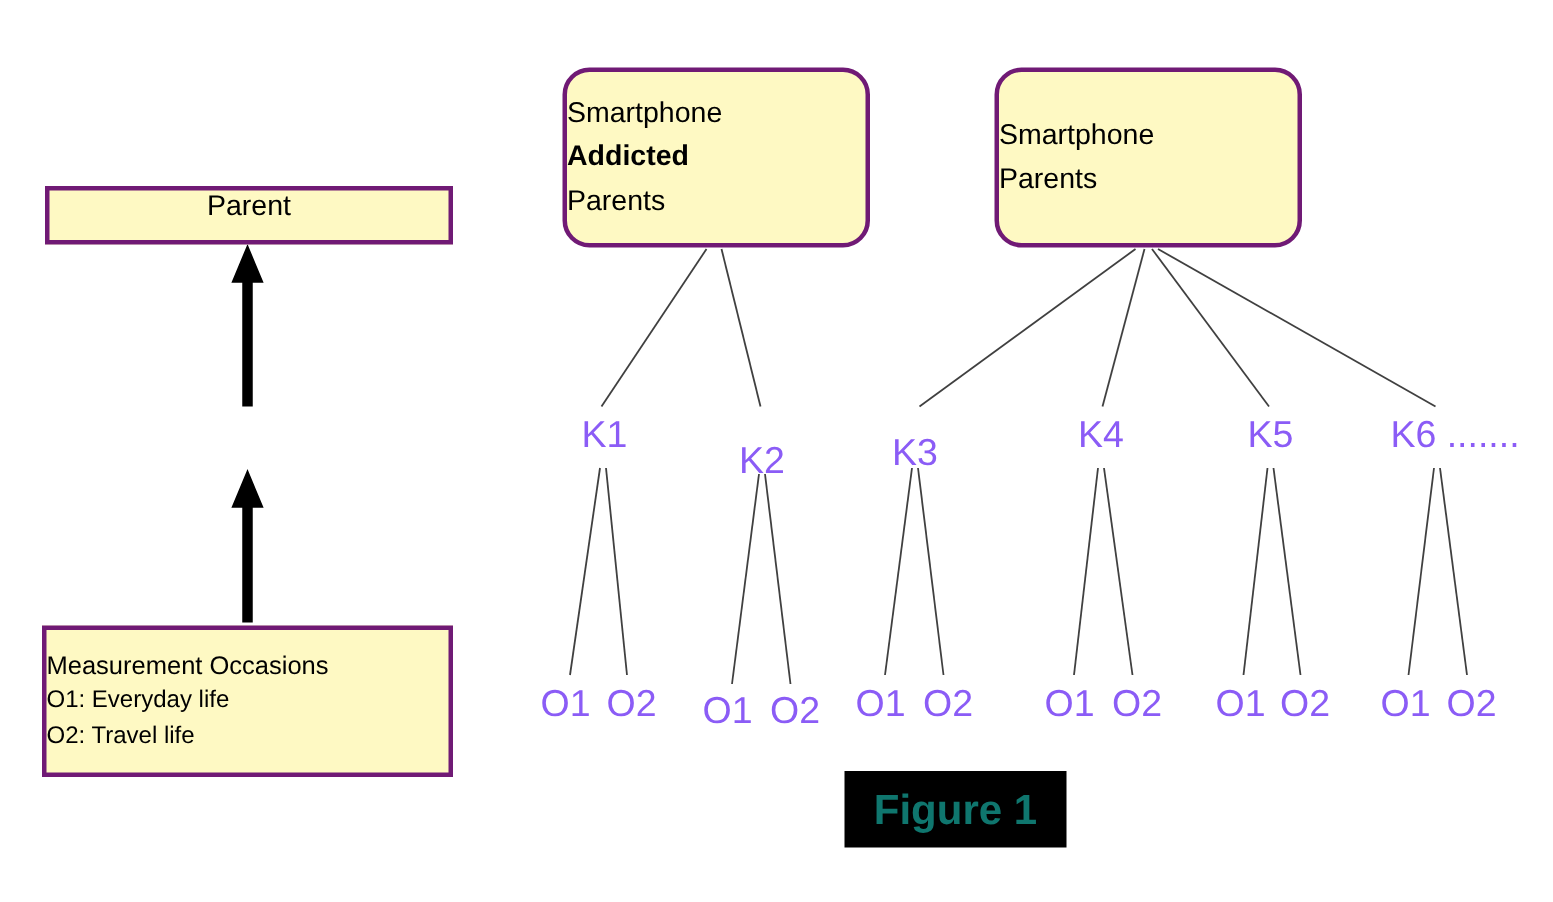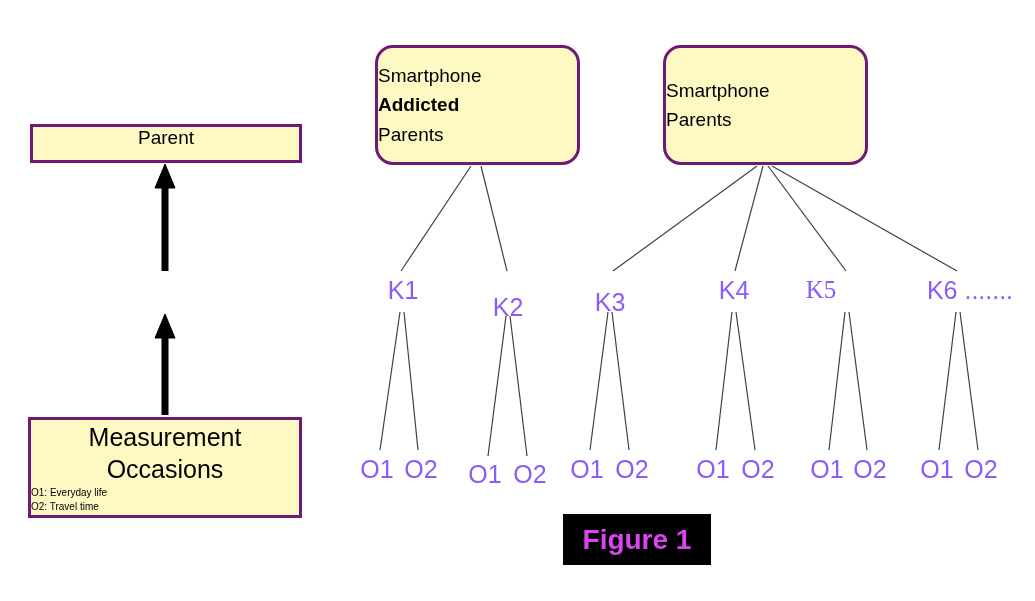--- a/index.html
+++ b/index.html
@@ -28,38 +28,38 @@
     align-items: flex-start;
     justify-content: center;
     text-align: center;
     color: #000000;
   }
   .box.rect { border-radius: 0; }
   .box.rounded { border-radius: 18px; }
   .parent-box  { left: 30px;  top: 124px; width: 272px; height: 39px;  font-size: 19px; }
   .kid-box     { left: 30px;  top: 273px; width: 272px; height: 39px;  font-size: 19px; }
   .measure-box { left: 28px;  top: 417px; width: 274px; height: 101px; flex-direction: column; }
-  .measure-box .title { font-size: 25px; line-height: 1.3; }
-  .measure-box .sub   { font-size: 10px; line-height: 1.45; }
+  .measure-box .title { font-size: 17px; line-height: 1.3; }
+  .measure-box .sub   { font-size: 16px; line-height: 1.45; }
   .addicted-box     { left: 375px; top: 45px; width: 205px; height: 120px; flex-direction: column; font-size: 19px; line-height: 1.55; }
   .nonaddicted-box  { left: 663px; top: 45px; width: 205px; height: 120px; flex-direction: column; font-size: 19px; line-height: 1.55; }
   .bold { font-weight: bold; }
   .node-label {
     position: absolute;
     transform: translateX(-50%);
     font-size: 25px;
     color: #8b5cf6;
     white-space: nowrap;
   }
   .figure-badge {
     position: absolute;
     left: 563px; top: 514px;
     width: 148px; height: 51px;
     background: #000000;
-    color: #d946ef;
+    color: #0f766e;
     display: flex;
     align-items: center;
     justify-content: center;
     font-size: 28px;
     font-weight: bold;
     text-align: right;
   }
 </style>
 </head>
 <body>
@@ -111,39 +111,39 @@
   </svg>
 
   <div class="box rect parent-box">
     <span>Parent</span>
   </div>
 
 
   <div class="box rect measure-box">
     <div class="title">Measurement Occasions</div>
     <div class="sub">O1: Everyday life</div>
-    <div class="sub">O2: Travel time</div>
+    <div class="sub">O2: Travel life</div>
   </div>
 
   <div class="box rounded addicted-box">
     <div>Smartphone</div>
     <div class="bold">Addicted</div>
     <div>Parents</div>
   </div>
 
   <div class="box rounded nonaddicted-box">
     <div>Smartphone</div>
     <div>Parents</div>
   </div>
 
   <span class="node-label" style="left:403px; top:276px;">K1</span>
   <span class="node-label" style="left:508px; top:281px;margin-top:12px;">K2</span>
   <span class="node-label" style="left:610px; top:276px;margin-top:12px;">K3</span>
   <span class="node-label" style="left:734px; top:276px;text-align:center;">K4</span>
-  <span class="node-label" style="left:821px; top:276px;font-family:Liberation Serif, serif;">K5</span>
+  <span class="node-label" style="left:847px; top:276px;">K5</span>
   <span class="node-label" style="left:970px; top:276px;">K6 .......</span>
 
   <span class="node-label" style="left:377px; top:455px;">O1</span>
   <span class="node-label" style="left:421px; top:455px;">O2</span>
 
   <span class="node-label" style="left:485px; top:460px;">O1</span>
   <span class="node-label" style="left:530px; top:460px;">O2</span>
 
   <span class="node-label" style="left:587px; top:455px;">O1</span>
   <span class="node-label" style="left:632px; top:455px;">O2</span>

